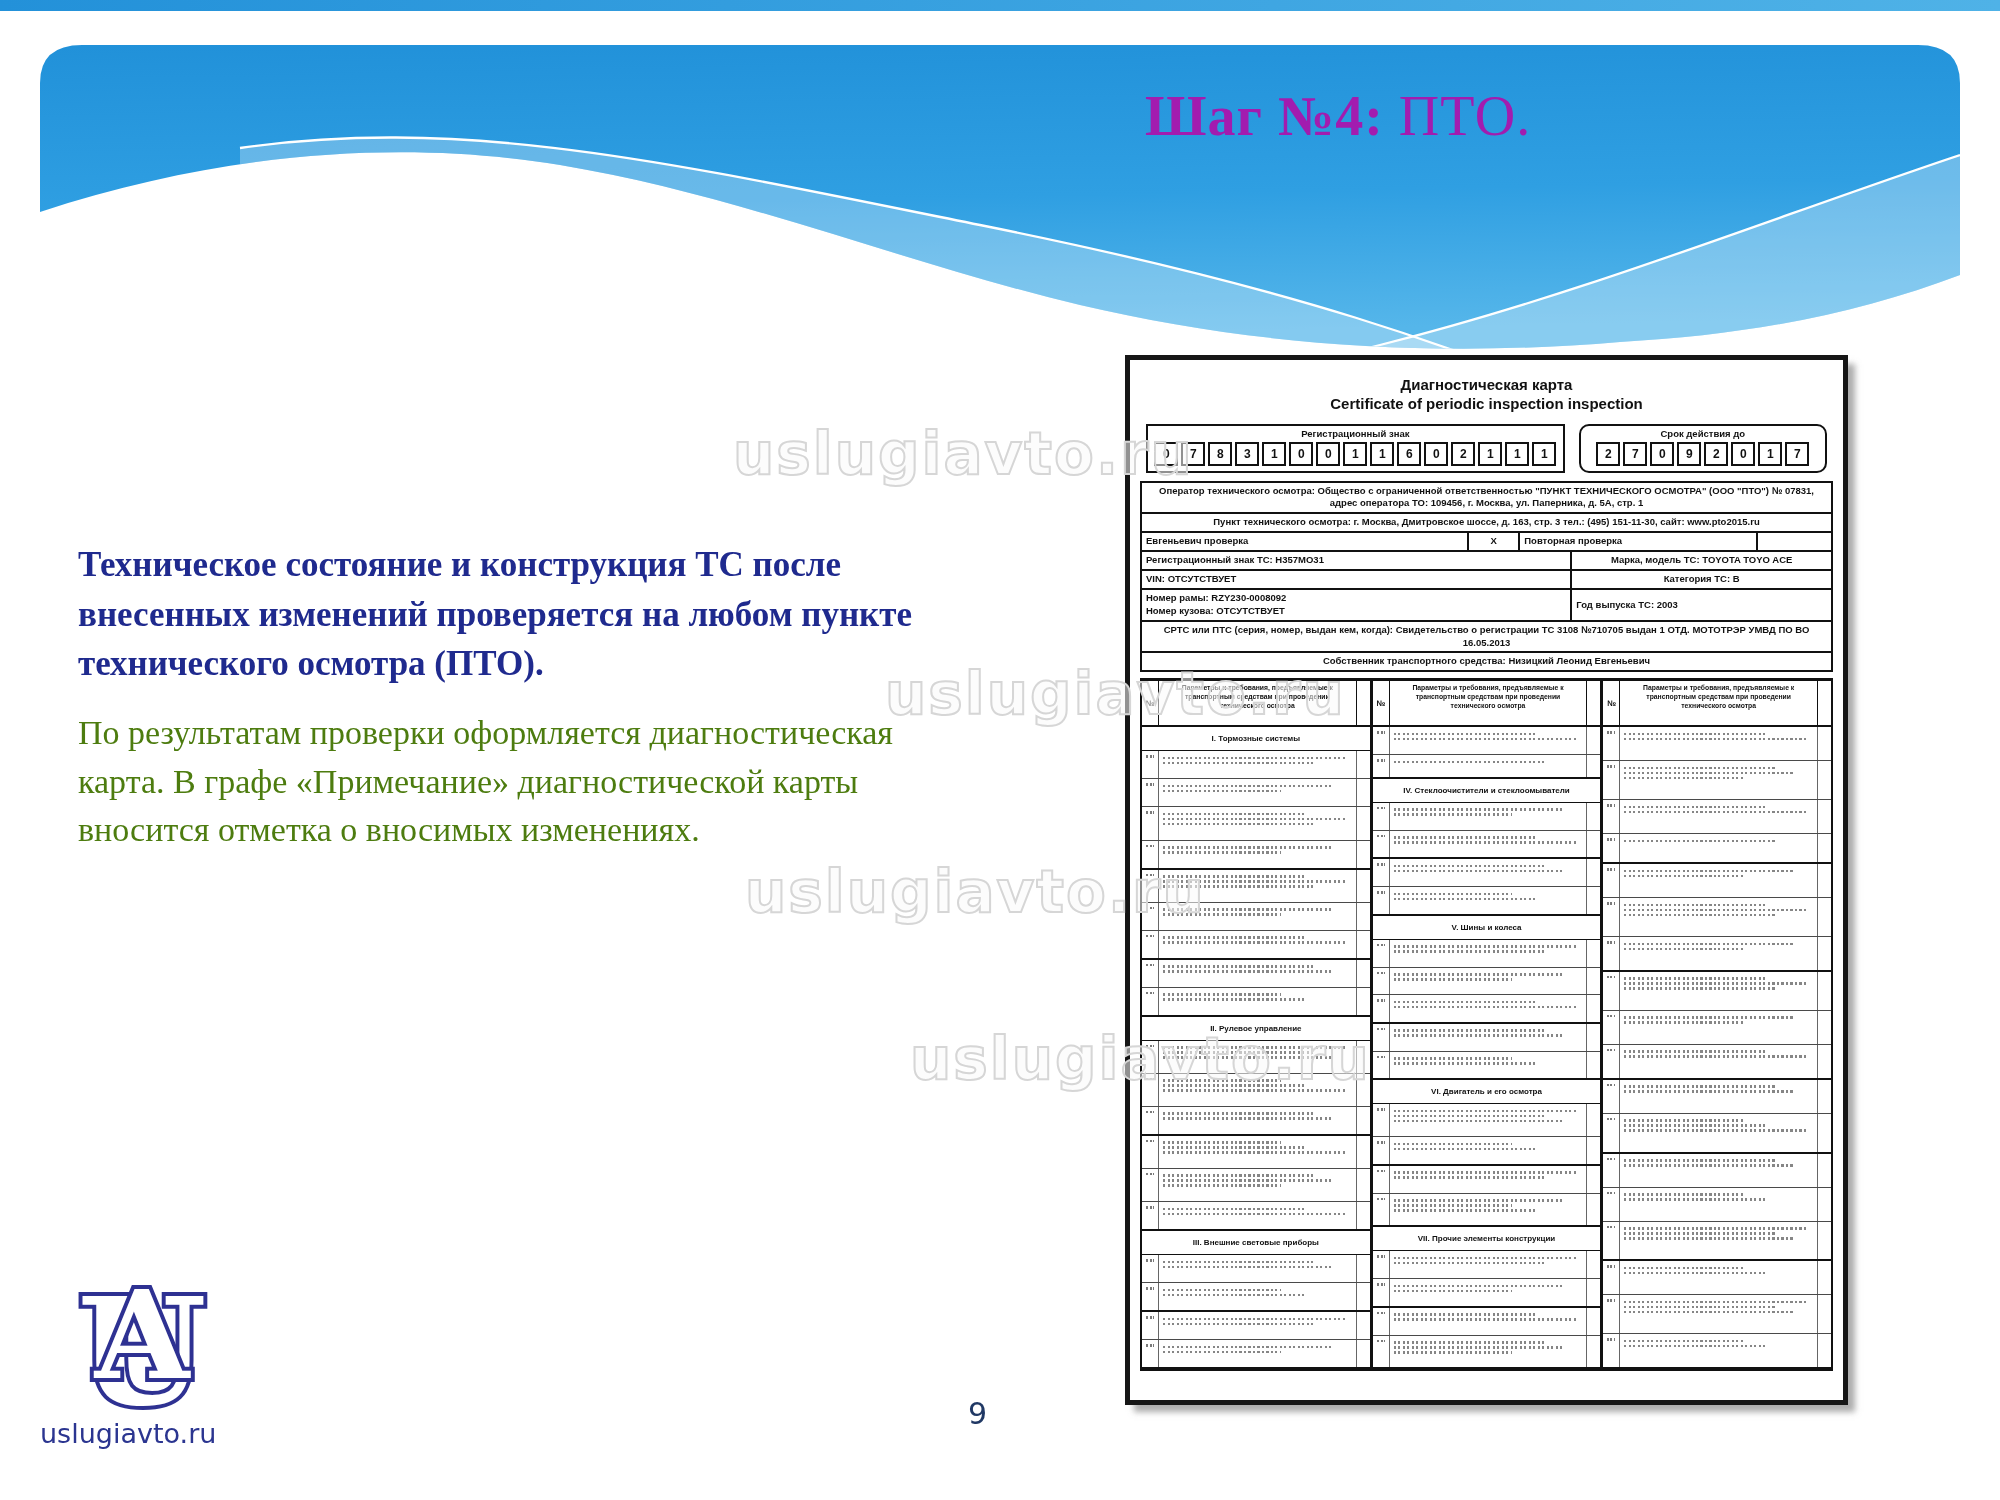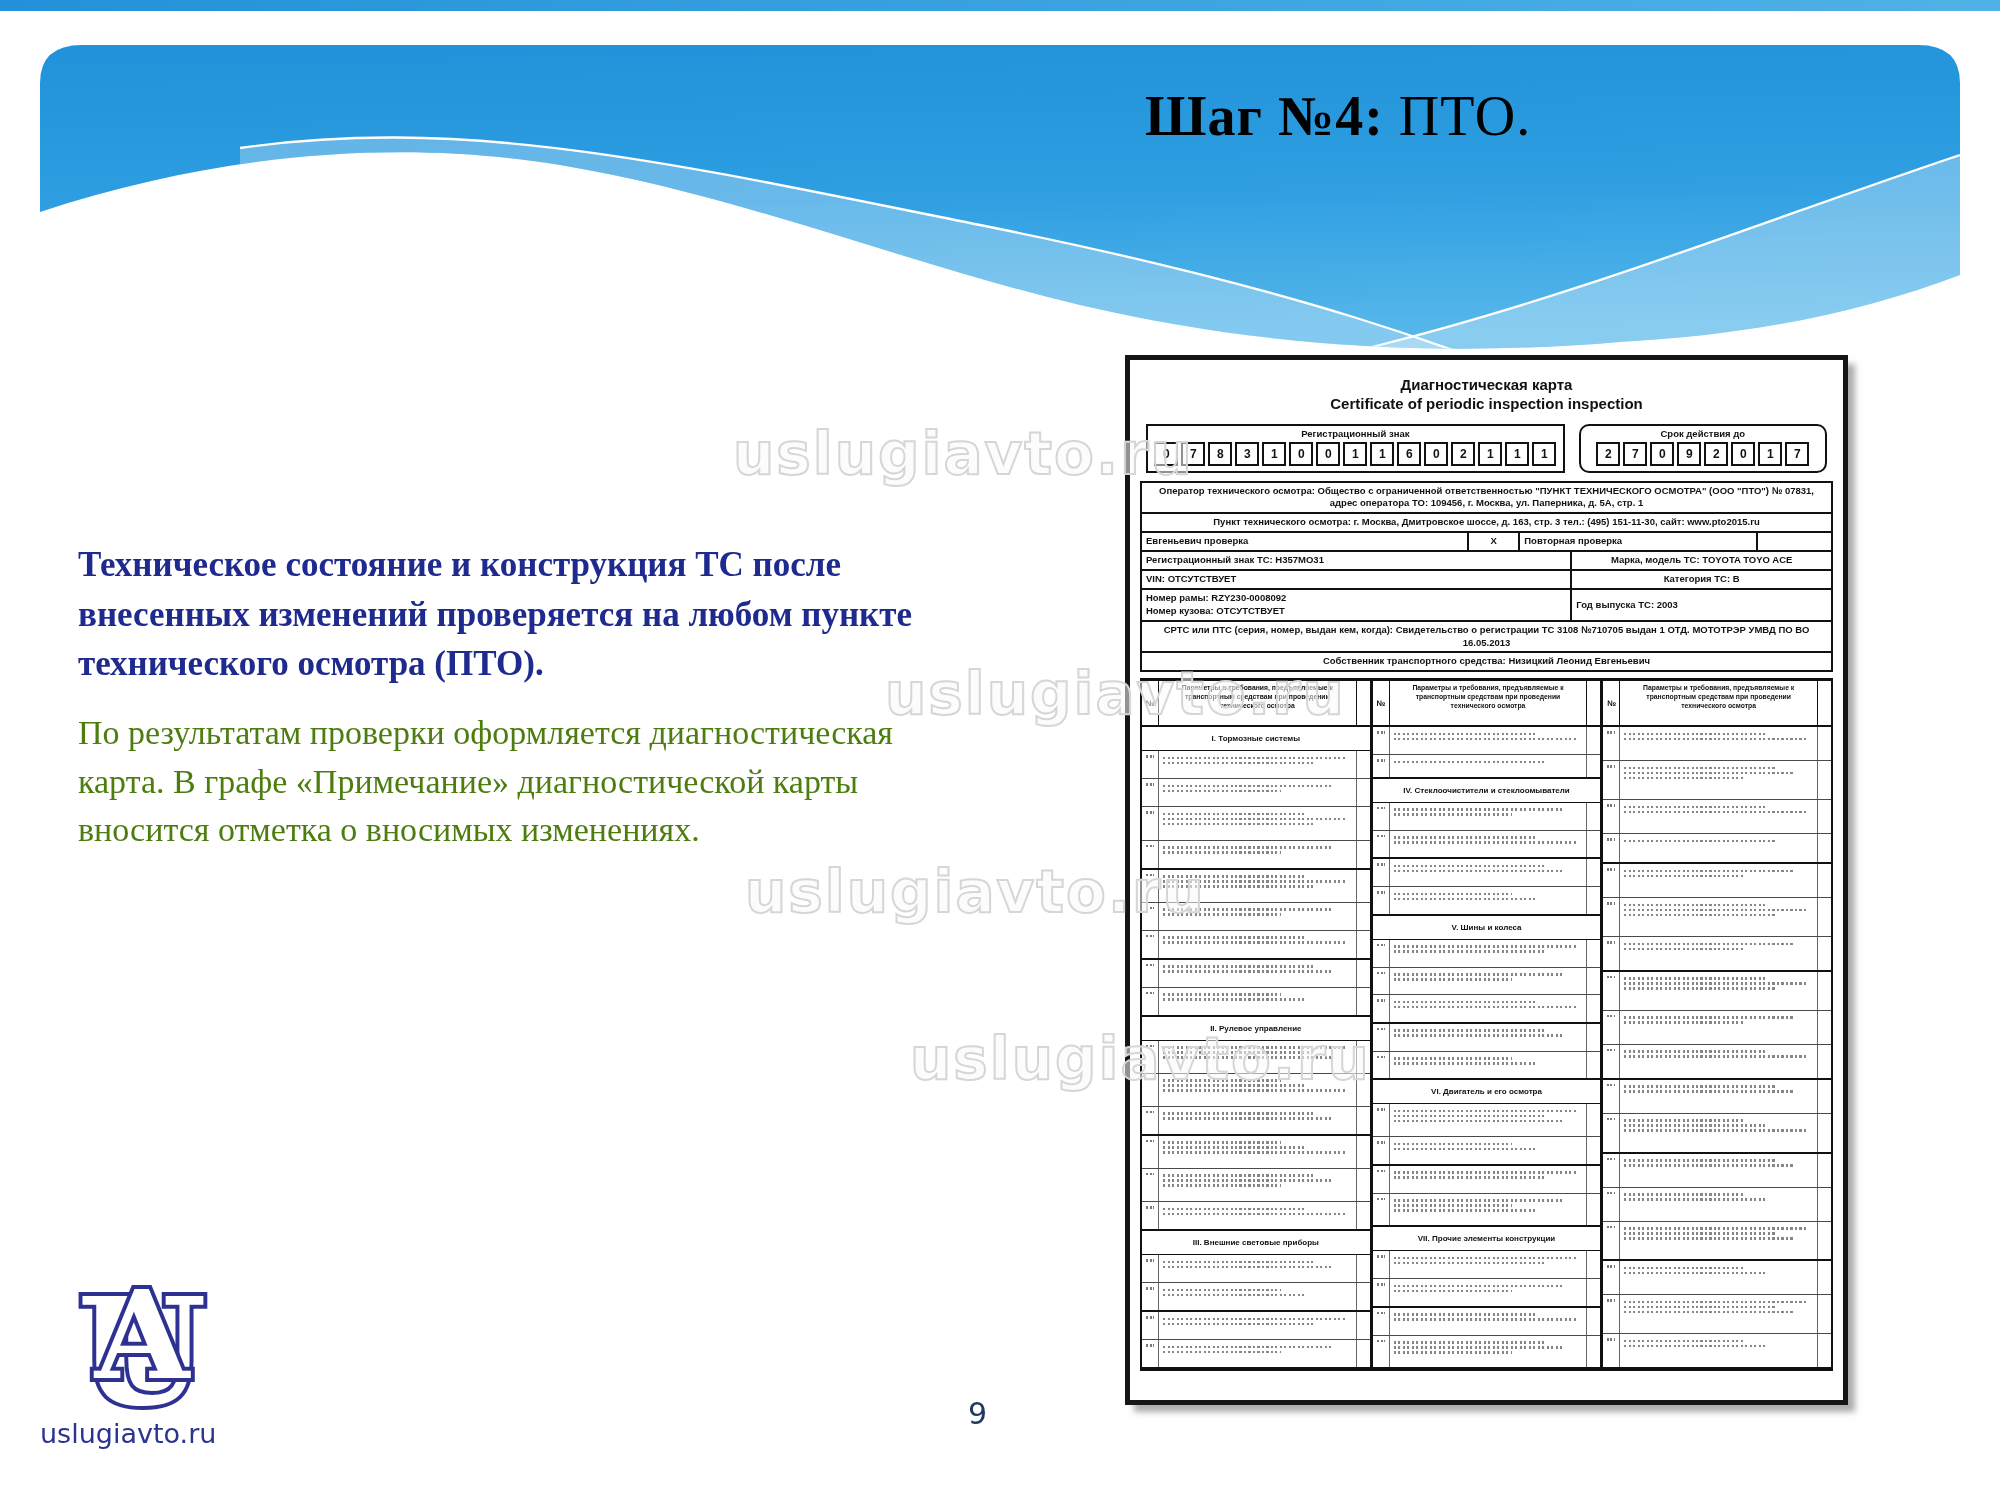--- a/index.html
+++ b/index.html
@@ -6,21 +6,21 @@
   body{
     position:relative;width:2000px;height:1500px;background:#ffffff;overflow:hidden;
     font-family:"Liberation Sans",sans-serif;
   }
   
   .top-strip{position:absolute;left:0;top:0;width:2000px;height:11px;
     background:linear-gradient(90deg,#2391d9,#4fb2e7);}
   .header-wave{position:absolute;left:40px;top:45px;width:1920px;height:360px;}
   .slide-title{
     position:absolute;left:1145px;top:84px;z-index:4;
-    font-family:"Liberation Serif",serif;font-size:56px;color:#000000;
+    font-family:"Liberation Serif",serif;font-size:56px;color:#a21caf;
     letter-spacing:1px;white-space:nowrap;
   }
   .slide-title .t-bold{font-weight:bold;}
   .slide-title .t-reg{font-weight:normal;}
   
   .intro{position:absolute;left:78px;top:540px;width:990px;z-index:3;}
   .intro .lead{
     font-family:"Liberation Serif",serif;font-weight:bold;font-size:35px;
     line-height:1.42;color:#1f2a8e;white-space:pre-line;margin:0 0 20px 0;
   }

